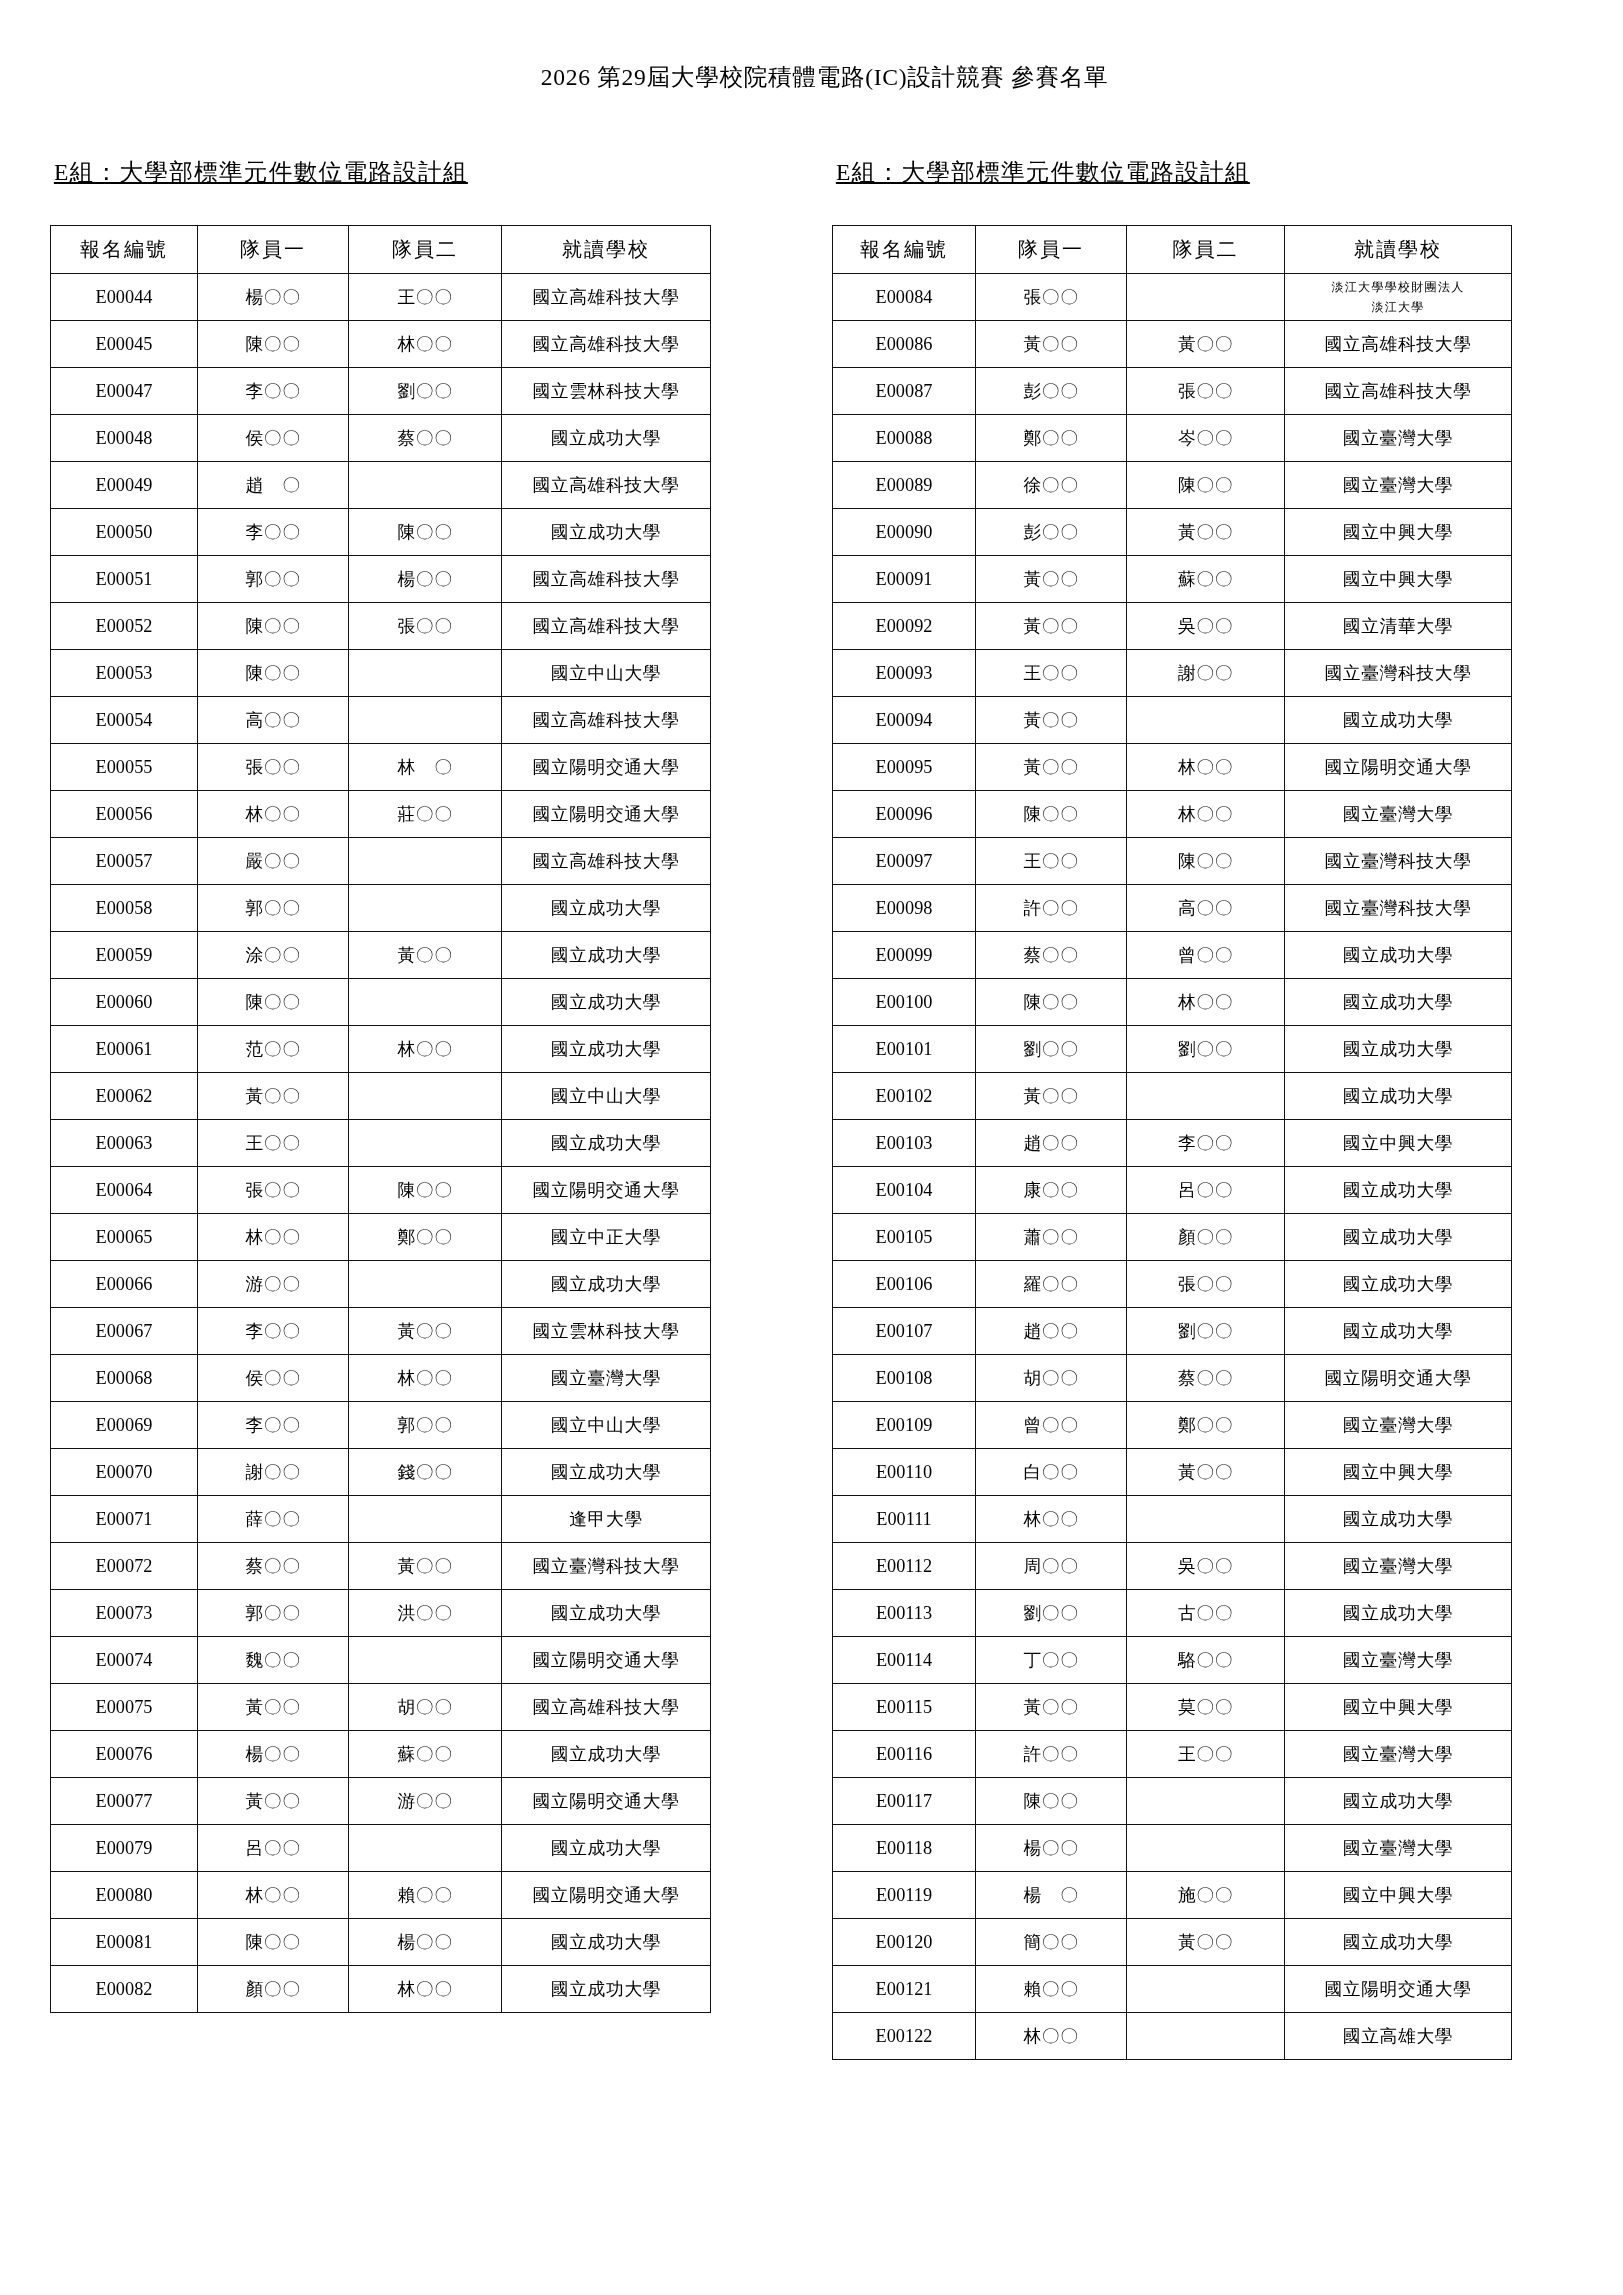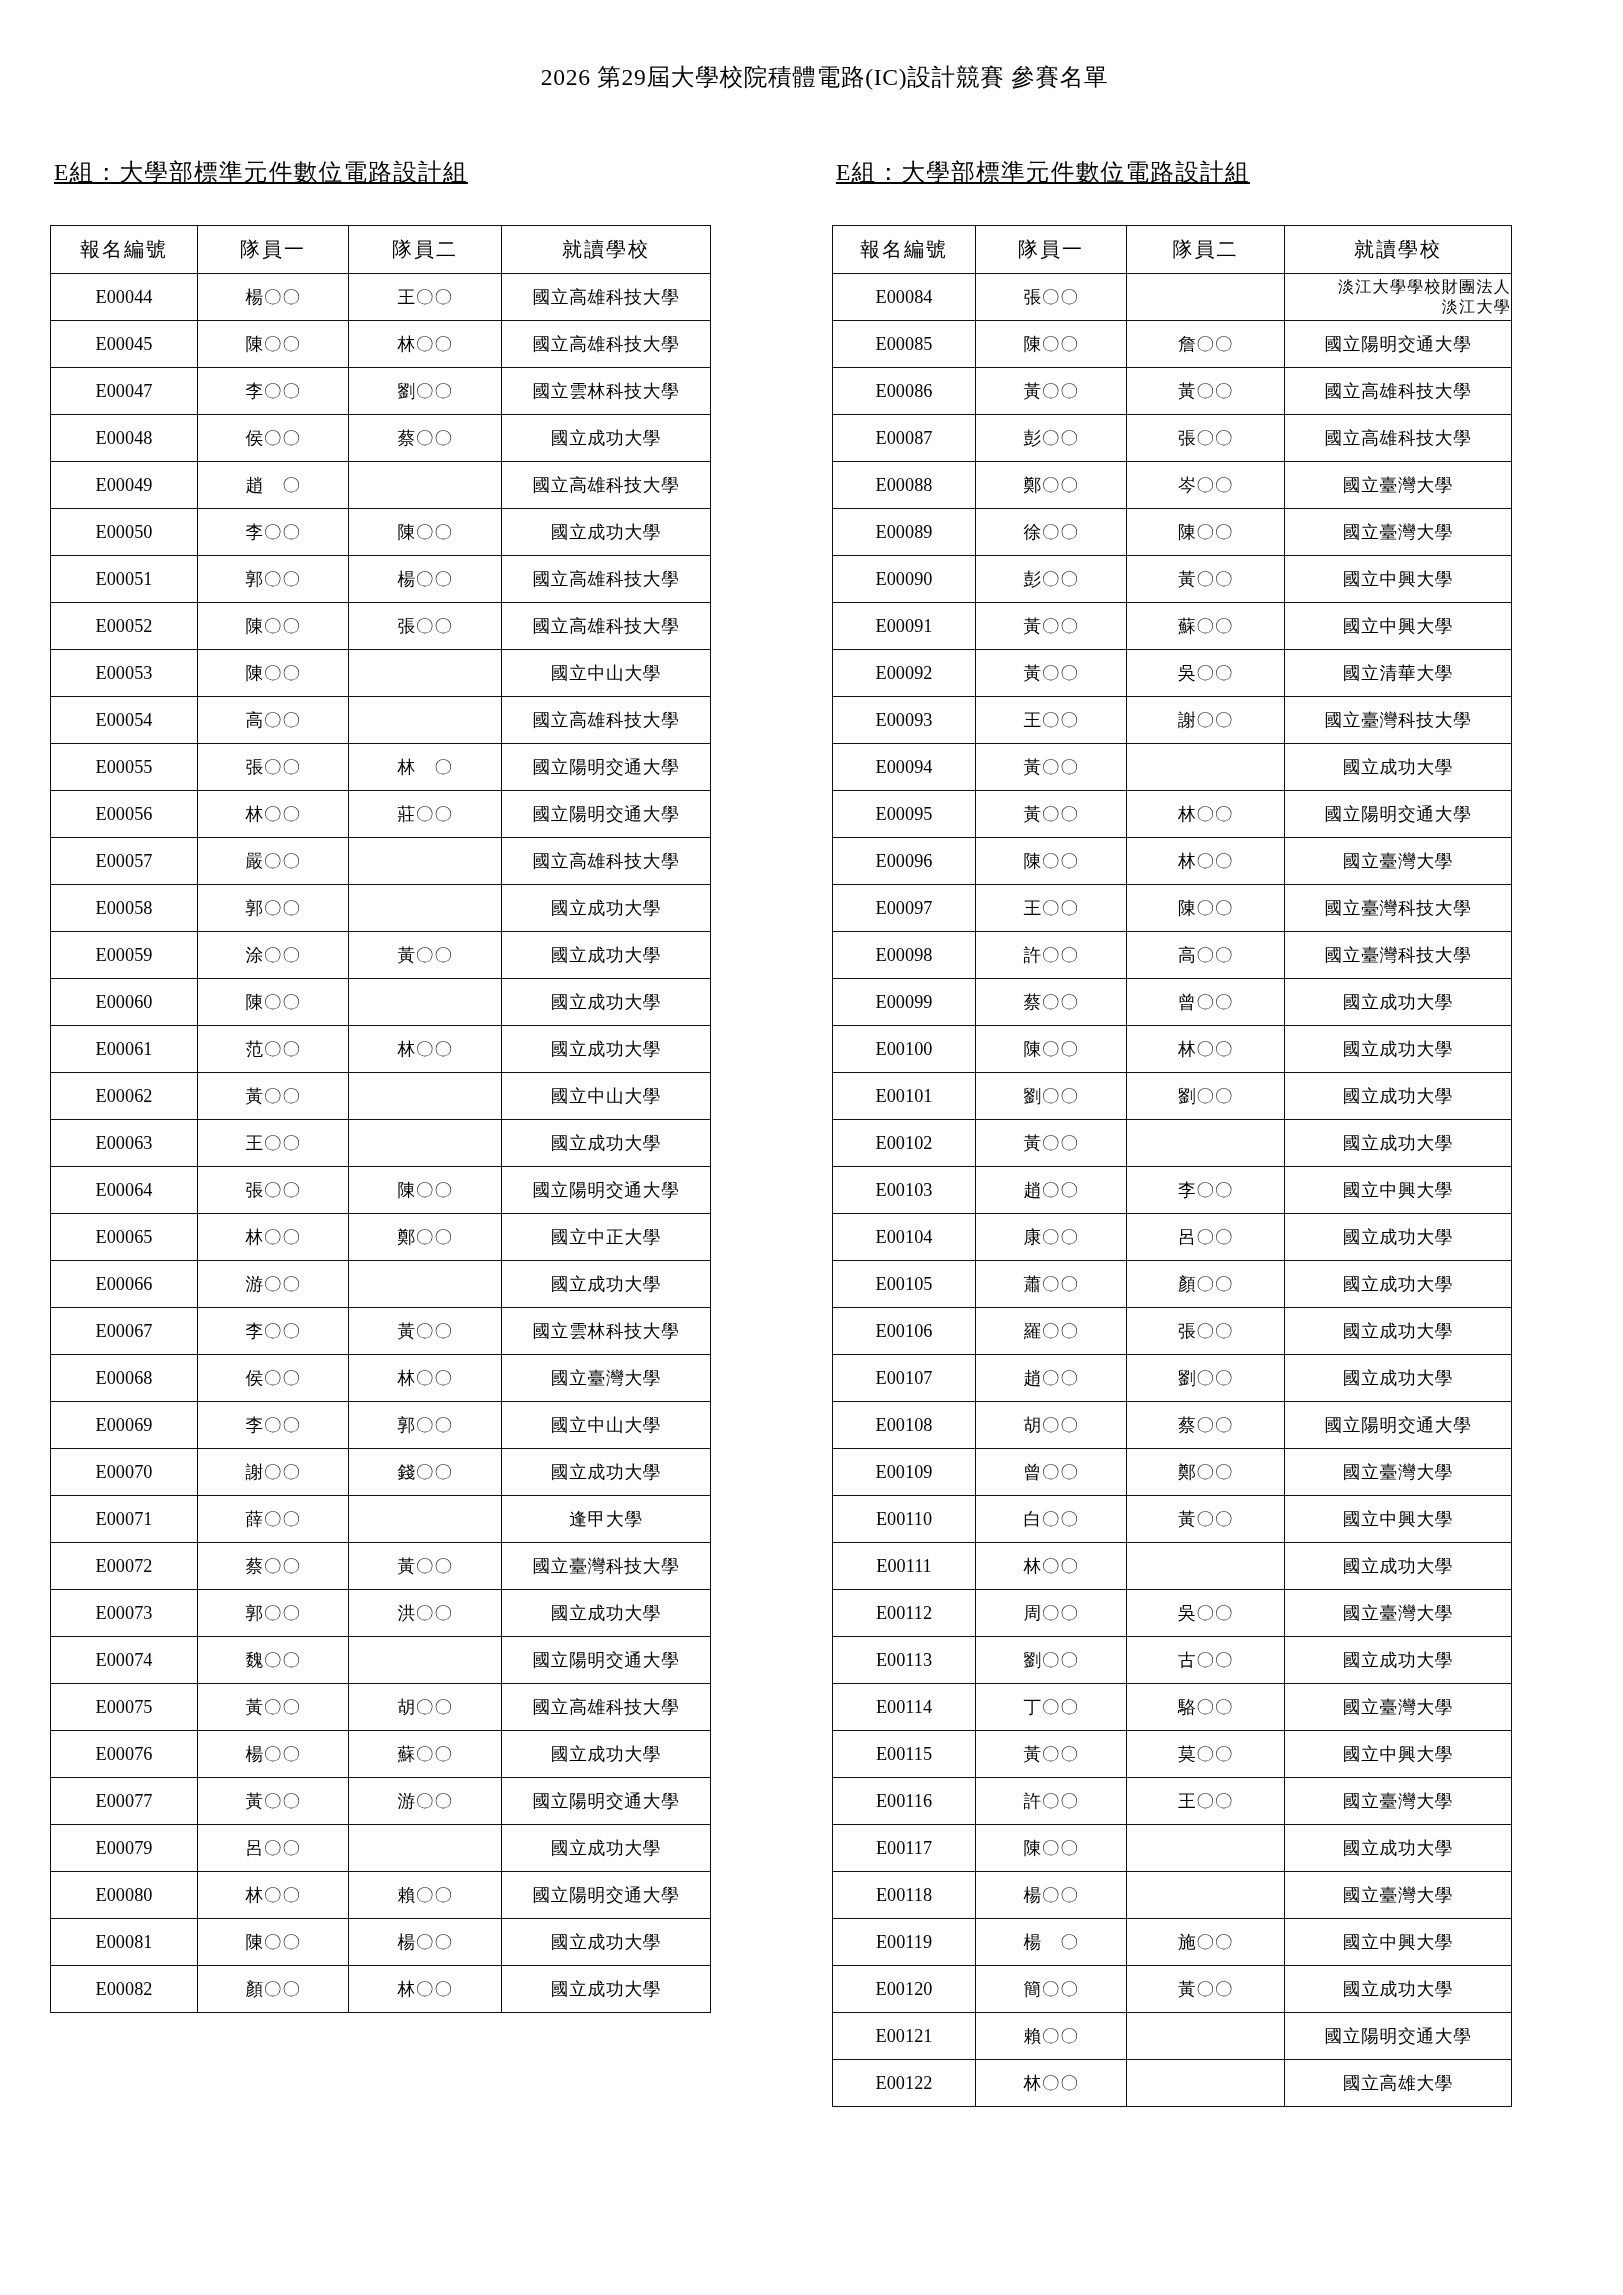--- a/index.html
+++ b/index.html
@@ -66,24 +66,23 @@
       height: 46px;
       font-size: 17.7px;
       letter-spacing: 0.7px;
       line-height: 21px;
     }
     table.roster td.id-cell {
       font-size: 18.3px;
       letter-spacing: 0;
     }
     table.roster td.school-cell.multiline {
-      font-size: 16px;
+      font-size: 12px;
       line-height: 20px;
       letter-spacing: 1.3px;
-      text-align: right;
     }
     .left col.c1 { width: 147px; }
     .left col.c2 { width: 151px; }
     .left col.c3 { width: 153px; }
     .left col.c4 { width: 209px; }
     .right col.c1 { width: 143px; }
     .right col.c2 { width: 151px; }
     .right col.c3 { width: 158px; }
     .right col.c4 { width: 227px; }
   </style>
@@ -354,26 +353,20 @@
       </tr>
     </thead>
     <tbody>
         <tr>
           <td class="id-cell">E00084</td>
           <td class="member-cell">張〇〇</td>
           <td class="member-cell"></td>
           <td class="school-cell multiline"><span>淡江大學學校財團法人</span><br><span>淡江大學</span></td>
         </tr>
         <tr>
-          <td class="id-cell">E00085</td>
-          <td class="member-cell">陳〇〇</td>
-          <td class="member-cell">詹〇〇</td>
-          <td class="school-cell">國立陽明交通大學</td>
-        </tr>
-        <tr>
           <td class="id-cell">E00086</td>
           <td class="member-cell">黃〇〇</td>
           <td class="member-cell">黃〇〇</td>
           <td class="school-cell">國立高雄科技大學</td>
         </tr>
         <tr>
           <td class="id-cell">E00087</td>
           <td class="member-cell">彭〇〇</td>
           <td class="member-cell">張〇〇</td>
           <td class="school-cell">國立高雄科技大學</td>

